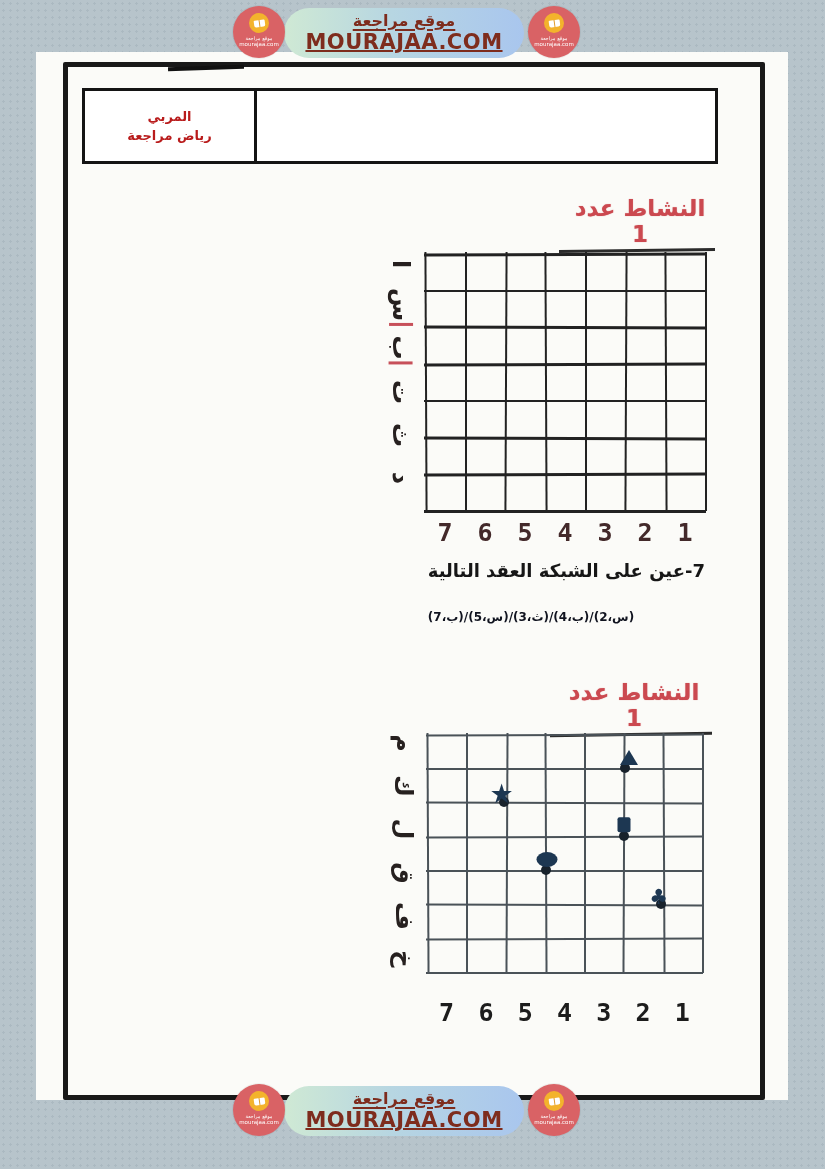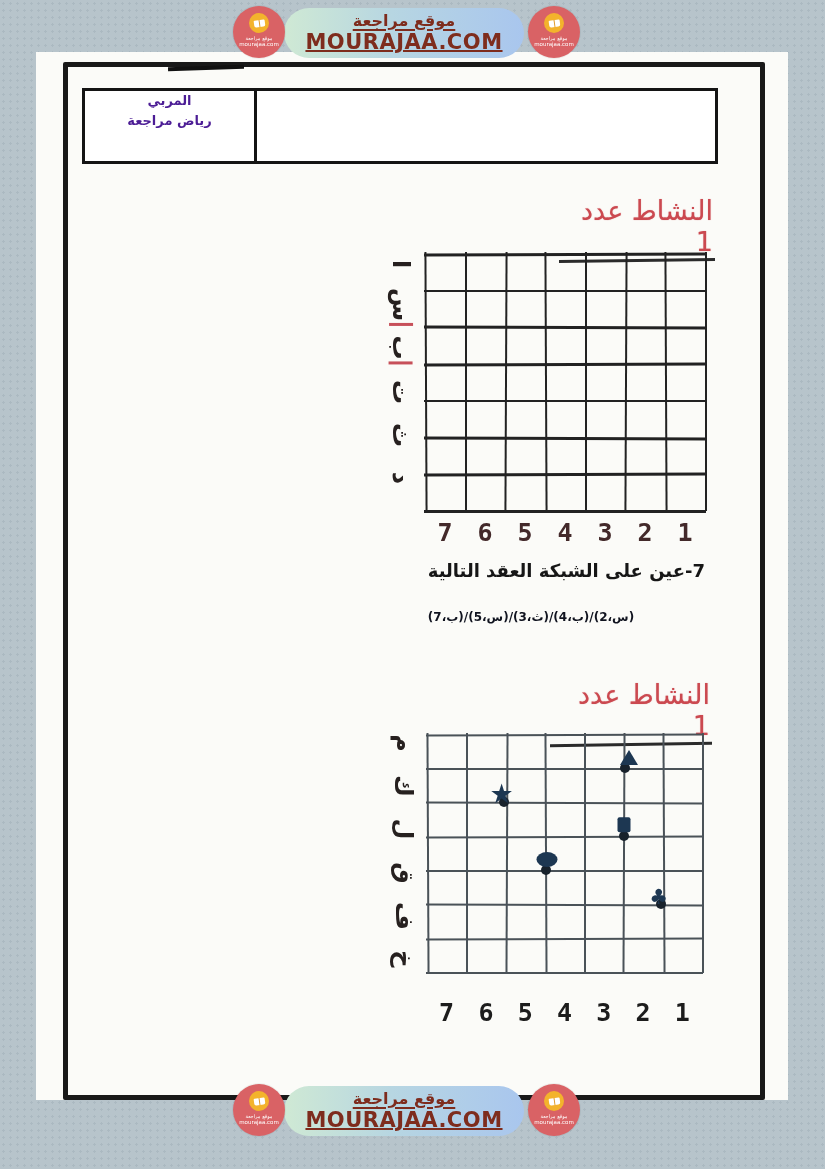--- a/index.html
+++ b/index.html
@@ -22,27 +22,27 @@
     background-size:7px 7px;
     font-family:"DejaVu Sans","Liberation Sans",sans-serif;
   }
   .paper{position:absolute;left:36px;top:52px;width:752px;height:1048px;background:var(--paper);}
   .frame{position:absolute;left:63px;top:62px;width:692px;height:1028px;border:5px solid #191919;border-radius:2px;}
   .artifact{position:absolute;left:168px;top:66px;width:76px;height:4px;background:#111;transform:rotate(-2deg);}
 
   
   .htable{position:absolute;left:82px;top:88px;width:636px;height:76px;border:3px solid #141414;
     display:flex;background:#fff;box-sizing:border-box;}
-  .hcell{display:flex;flex-direction:column;align-items:center;box-sizing:border-box;color:#4c1d95;}
+  .hcell{display:flex;flex-direction:column;align-items:center;justify-content:center;box-sizing:border-box;color:#b91c1c;}
   .hcell.teacher{width:172px;border-right:3px solid #141414;font-size:13px;font-weight:bold;line-height:1.5;}
   .hcell.title{width:278px;border-right:3px solid #141414;font-size:22px;font-weight:bold;}
   .hcell.grade{flex:1;font-size:17px;font-weight:bold;}
 
   
-  .act-title{position:absolute;color:var(--title-red);font-size:27px;font-weight:normal;direction:rtl;text-align:right;
+  .act-title{position:absolute;color:var(--title-red);font-size:23px;font-weight:bold;direction:rtl;text-align:center;
     text-shadow:0 0 1px rgba(203,73,80,.6);}
   .act-title::after{content:'';position:absolute;left:-8px;right:-2px;bottom:-5px;height:3px;background:#2b2b2b;transform:rotate(-0.8deg);}
   #act1-title{left:567px;top:195px;width:146px;}
   #act2-title{left:558px;top:679px;width:152px;}
 
   
   .grid{position:absolute;}
   #grid1{left:425px;top:253px;width:280px;height:257px;}
   #grid2{left:427px;top:734px;width:275px;height:238px;}
   .gline{position:absolute;}

